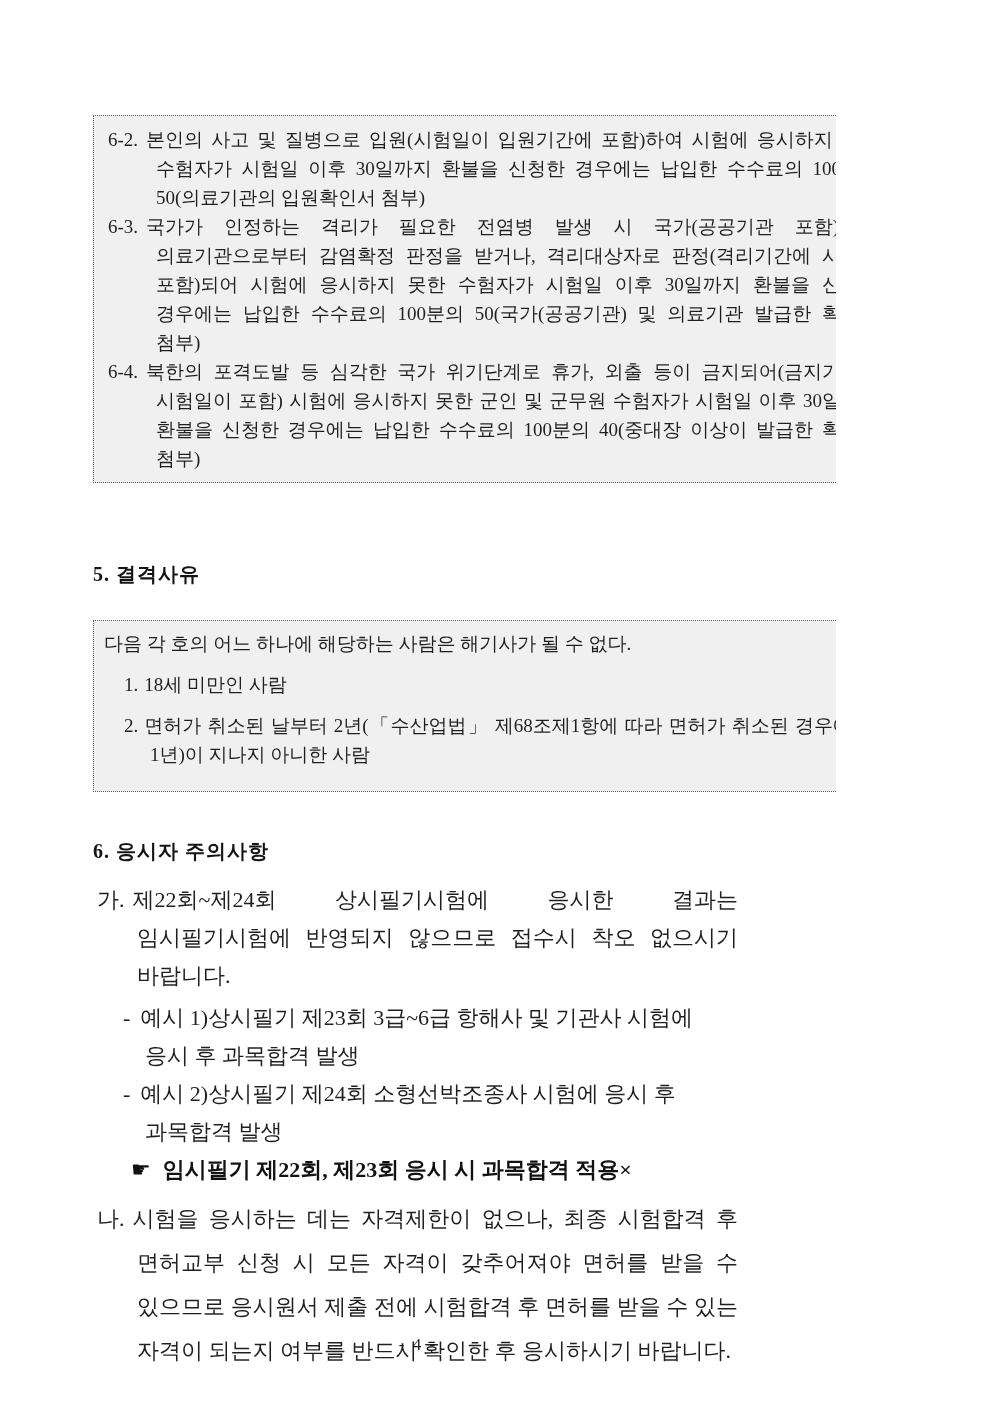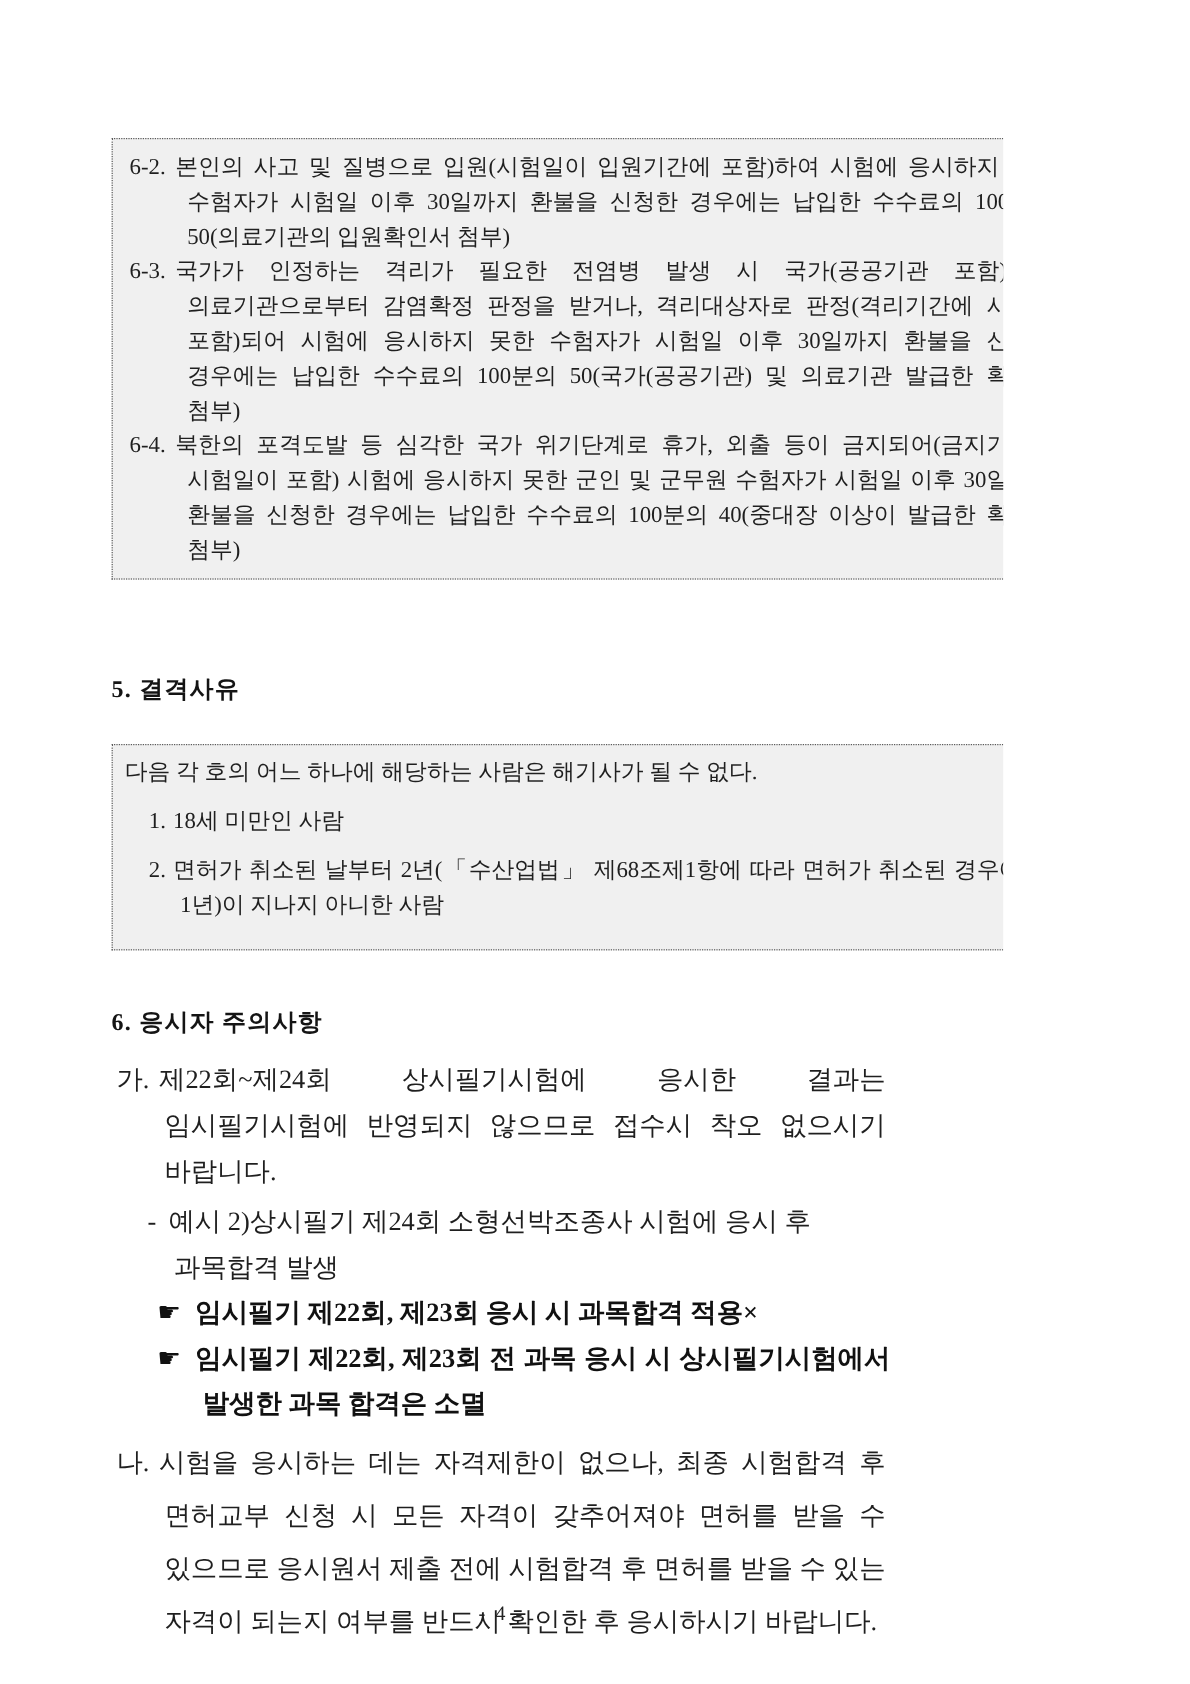--- a/index.html
+++ b/index.html
@@ -138,23 +138,23 @@
     <p class="law-intro">다음 각 호의 어느 하나에 해당하는 사람은 해기사가 될 수 없다.</p>
     <p class="law-item"><span class="num">1.</span><span>18세 미만인 사람</span></p>
     <p class="law-item"><span class="num">2.</span><span>면허가 취소된 날부터 2년(「수산업법」 제68조제1항에 따라 면허가 취소된 경우에는 1년)이 지나지 아니한 사람</span></p>
   </div>
 
   <h2 class="sec-heading sec6-heading">6. 응시자 주의사항</h2>
 
   <div class="s6-body">
     <p class="para-ga"><span class="num">가.</span><span>제22회~제24회 상시필기시험에 응시한 결과는 임시필기시험에 반영되지 않으므로 접수시 착오 없으시기 바랍니다.</span></p>
 
+    <p class="example-line"><span class="dash">-</span><span>예시 1)상시필기 제23회 3급~6급 항해사 및 기관사 시험에 응시 후 과목합격 발생</span></p>
     <p class="example-line"><span class="dash">-</span><span>예시 2)상시필기 제24회 소형선박조종사 시험에 응시 후 과목합격 발생</span></p>
 
     <p class="pointer-note"><span class="hand">☛</span><span>임시필기 제22회, 제23회 응시 시 과목합격 적용×</span></p>
-    <p class="pointer-note"><span class="hand">☛</span><span>임시필기 제22회, 제23회 전 과목 응시 시 상시필기시험에서 발생한 과목 합격은 소멸</span></p>
 
     <p class="para-na"><span class="num">나.</span><span>시험을 응시하는 데는 자격제한이 없으나, 최종 시험합격 후 면허교부 신청 시 모든 자격이 갖추어져야 면허를 받을 수 있으므로 응시원서 제출 전에 시험합격 후 면허를 받을 수 있는 자격이 되는지 여부를 반드시 확인한 후 응시하시기 바랍니다.</span></p>
   </div>
 
   <div class="page-number">- 4 -</div>
 
 </div>
 
 </body></html>

